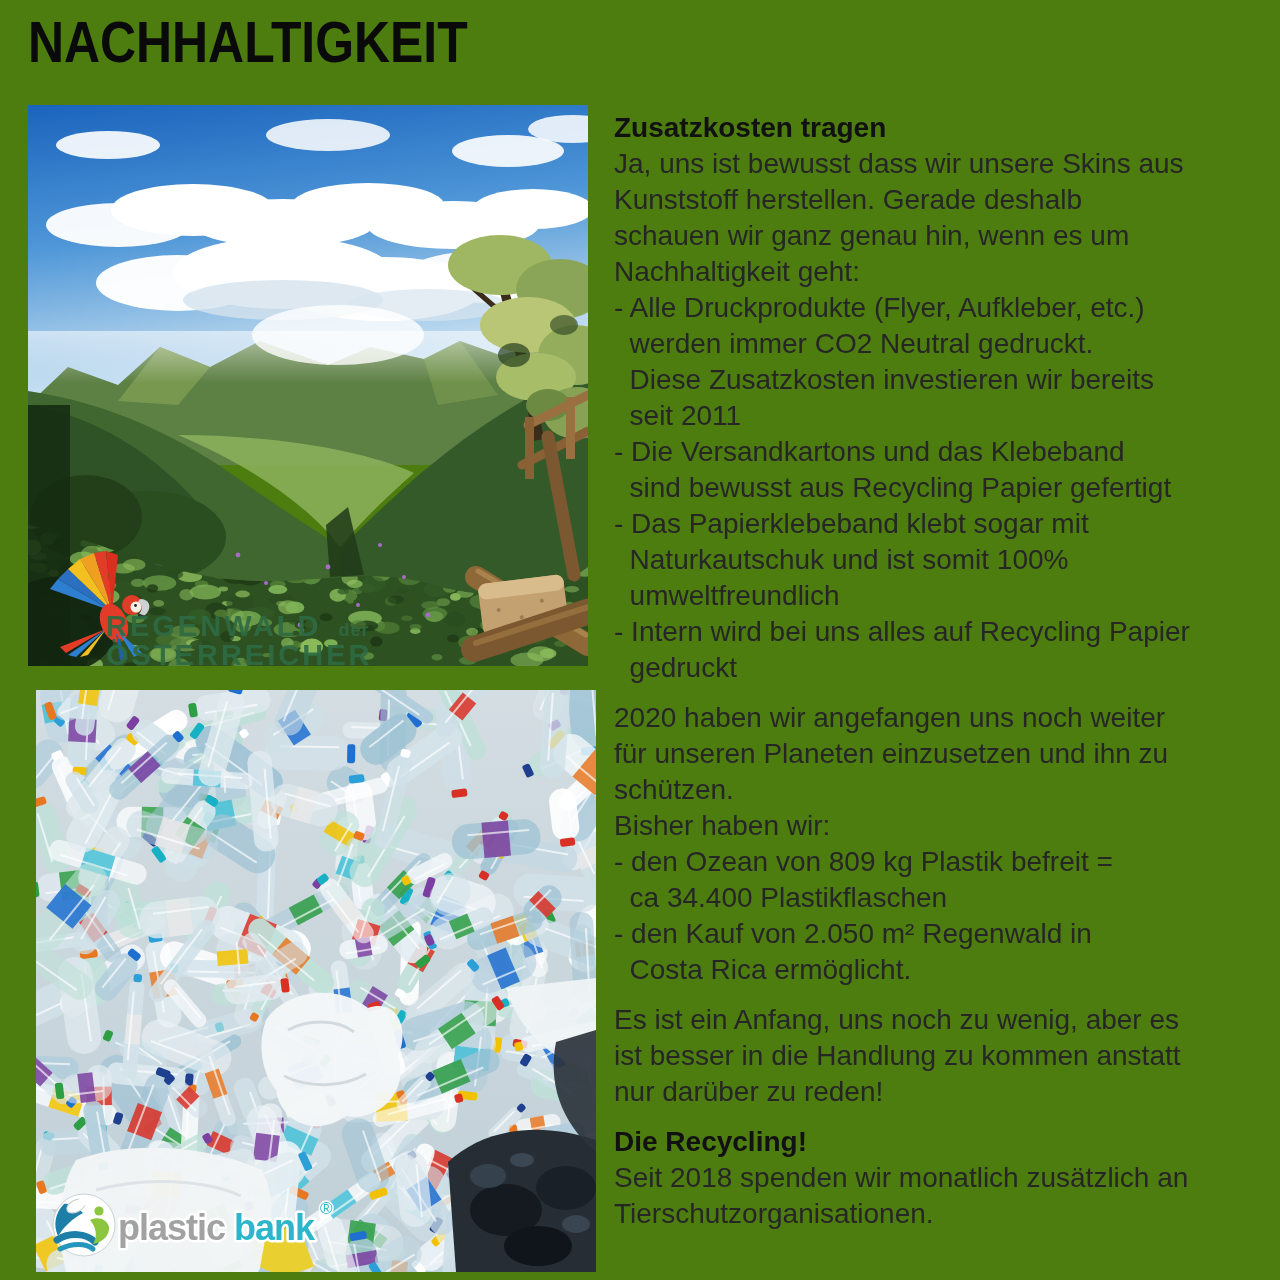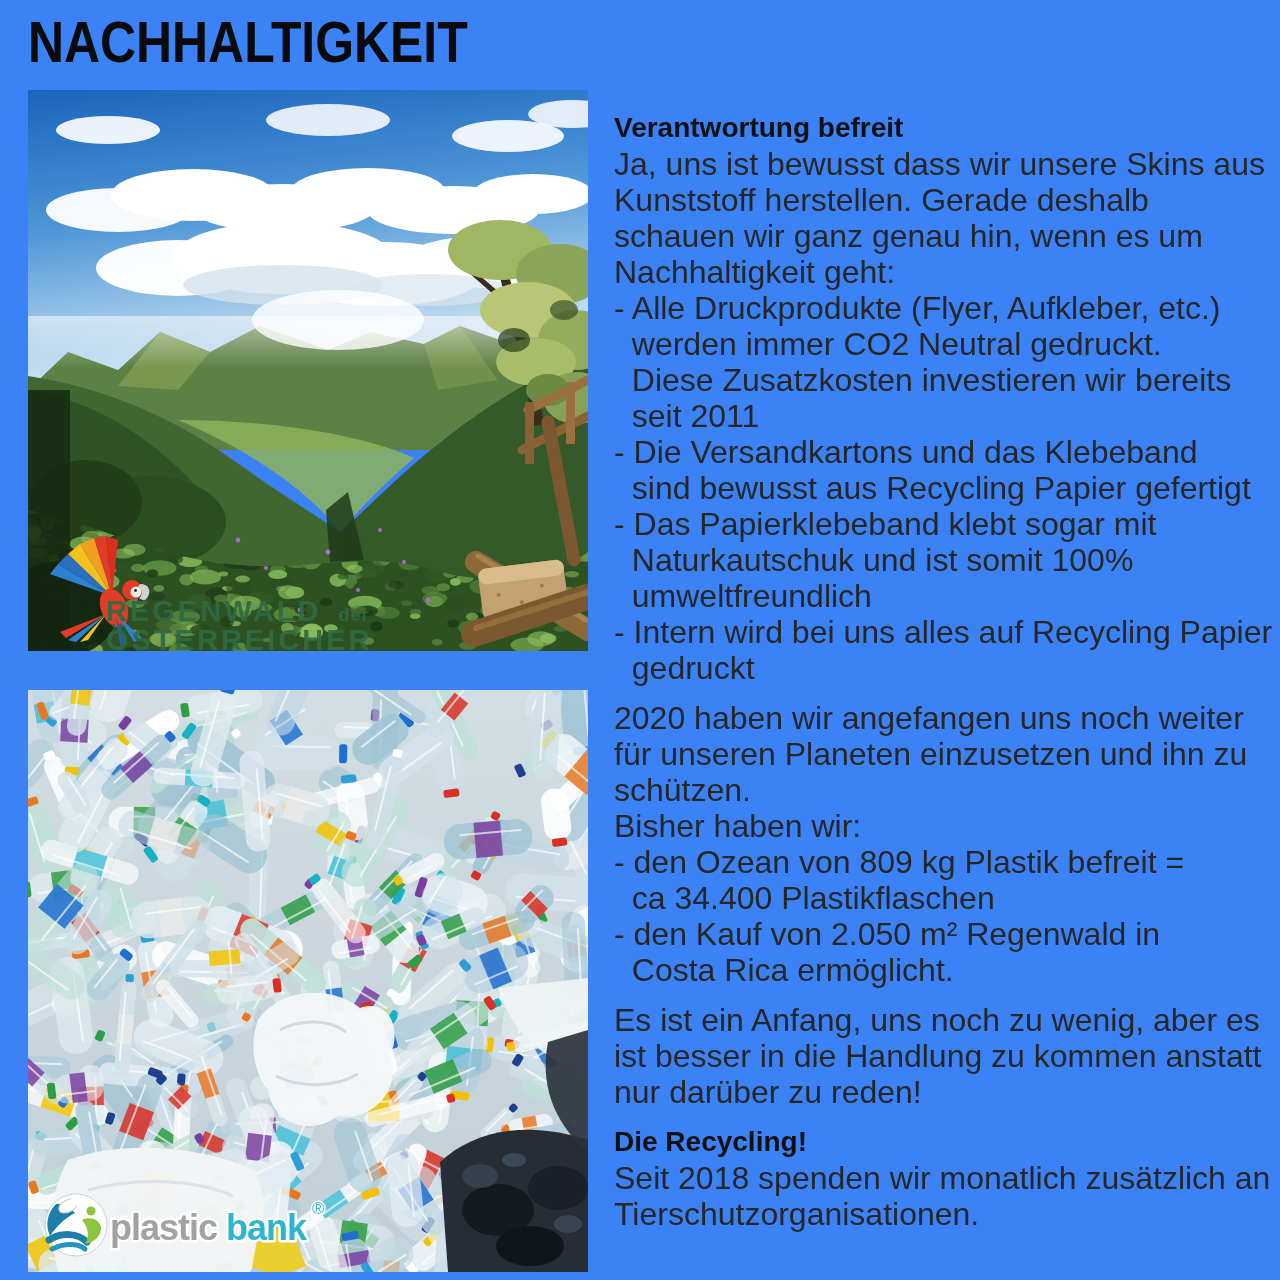--- a/index.html
+++ b/index.html
@@ -1,26 +1,26 @@
 <!DOCTYPE html>
 <html><head>
 <meta charset="utf-8">
 <style>
   html,body{margin:0;padding:0;background:#ffffff;}
-  .page{position:relative;width:1280px;height:1280px;background:#3b82f6;overflow:hidden;
+  .page{position:relative;width:1280px;height:1280px;background:#4d7c0f;overflow:hidden;
         font-family:"Liberation Sans",sans-serif;}
   .main-title{position:absolute;left:28px;top:12px;margin:0;font-size:58px;line-height:1.05;
         font-weight:bold;color:#0a0a0a;letter-spacing:0px;transform:scaleX(.86);transform-origin:left top;}
   .fig{position:absolute;left:28px;margin:0;padding:0;line-height:0;}
-  .fig-rainforest{top:90px;width:560px;height:540px;}
-  .fig-bottles{top:690px;width:560px;height:582px;}
+  .fig-rainforest{top:105px;width:560px;height:540px;}
+  .fig-bottles{top:690px;width:560px;height:582px;margin-left:8px;}
   .text-col{position:absolute;left:614px;top:110px;width:660px;color:#262626;}
   .text-col section{margin:0 0 14px 0;}
   .sec-heading{margin:0;font-size:28px;line-height:36px;font-weight:bold;color:#111111;}
-  .sec-body{margin:0;font-size:32px;line-height:36px;white-space:pre-wrap;color:#262626;}
+  .sec-body{margin:0;font-size:28px;line-height:36px;white-space:pre-wrap;color:#262626;}
   svg text{font-family:"Liberation Sans",sans-serif;}
 </style>
 </head>
 <body>
 
 <div class="page">
 
   <h1 class="main-title">NACHHALTIGKEIT</h1>
 
   <figure class="fig fig-rainforest">
@@ -1987,21 +1987,21 @@
           <tspan fill="#a2a2a2">plastic</tspan>
           <tspan fill="#2cb5cb">bank</tspan>
         </text>
         <text x="284" y="524" font-size="17" fill="#2cb5cb" stroke="#ffffff" stroke-width="3" paint-order="stroke">®</text>
       </g>
     </svg>
   </figure>
 
   <div class="text-col">
     <section>
-      <h2 class="sec-heading">Verantwortung befreit</h2>
+      <h2 class="sec-heading">Zusatzkosten tragen</h2>
       <p class="sec-body">Ja, uns ist bewusst dass wir unsere Skins aus
 Kunststoff herstellen. Gerade deshalb
 schauen wir ganz genau hin, wenn es um
 Nachhaltigkeit geht:
 - Alle Druckprodukte (Flyer, Aufkleber, etc.)
   werden immer CO2 Neutral gedruckt.
   Diese Zusatzkosten investieren wir bereits
   seit 2011
 - Die Versandkartons und das Klebeband
   sind bewusst aus Recycling Papier gefertigt

